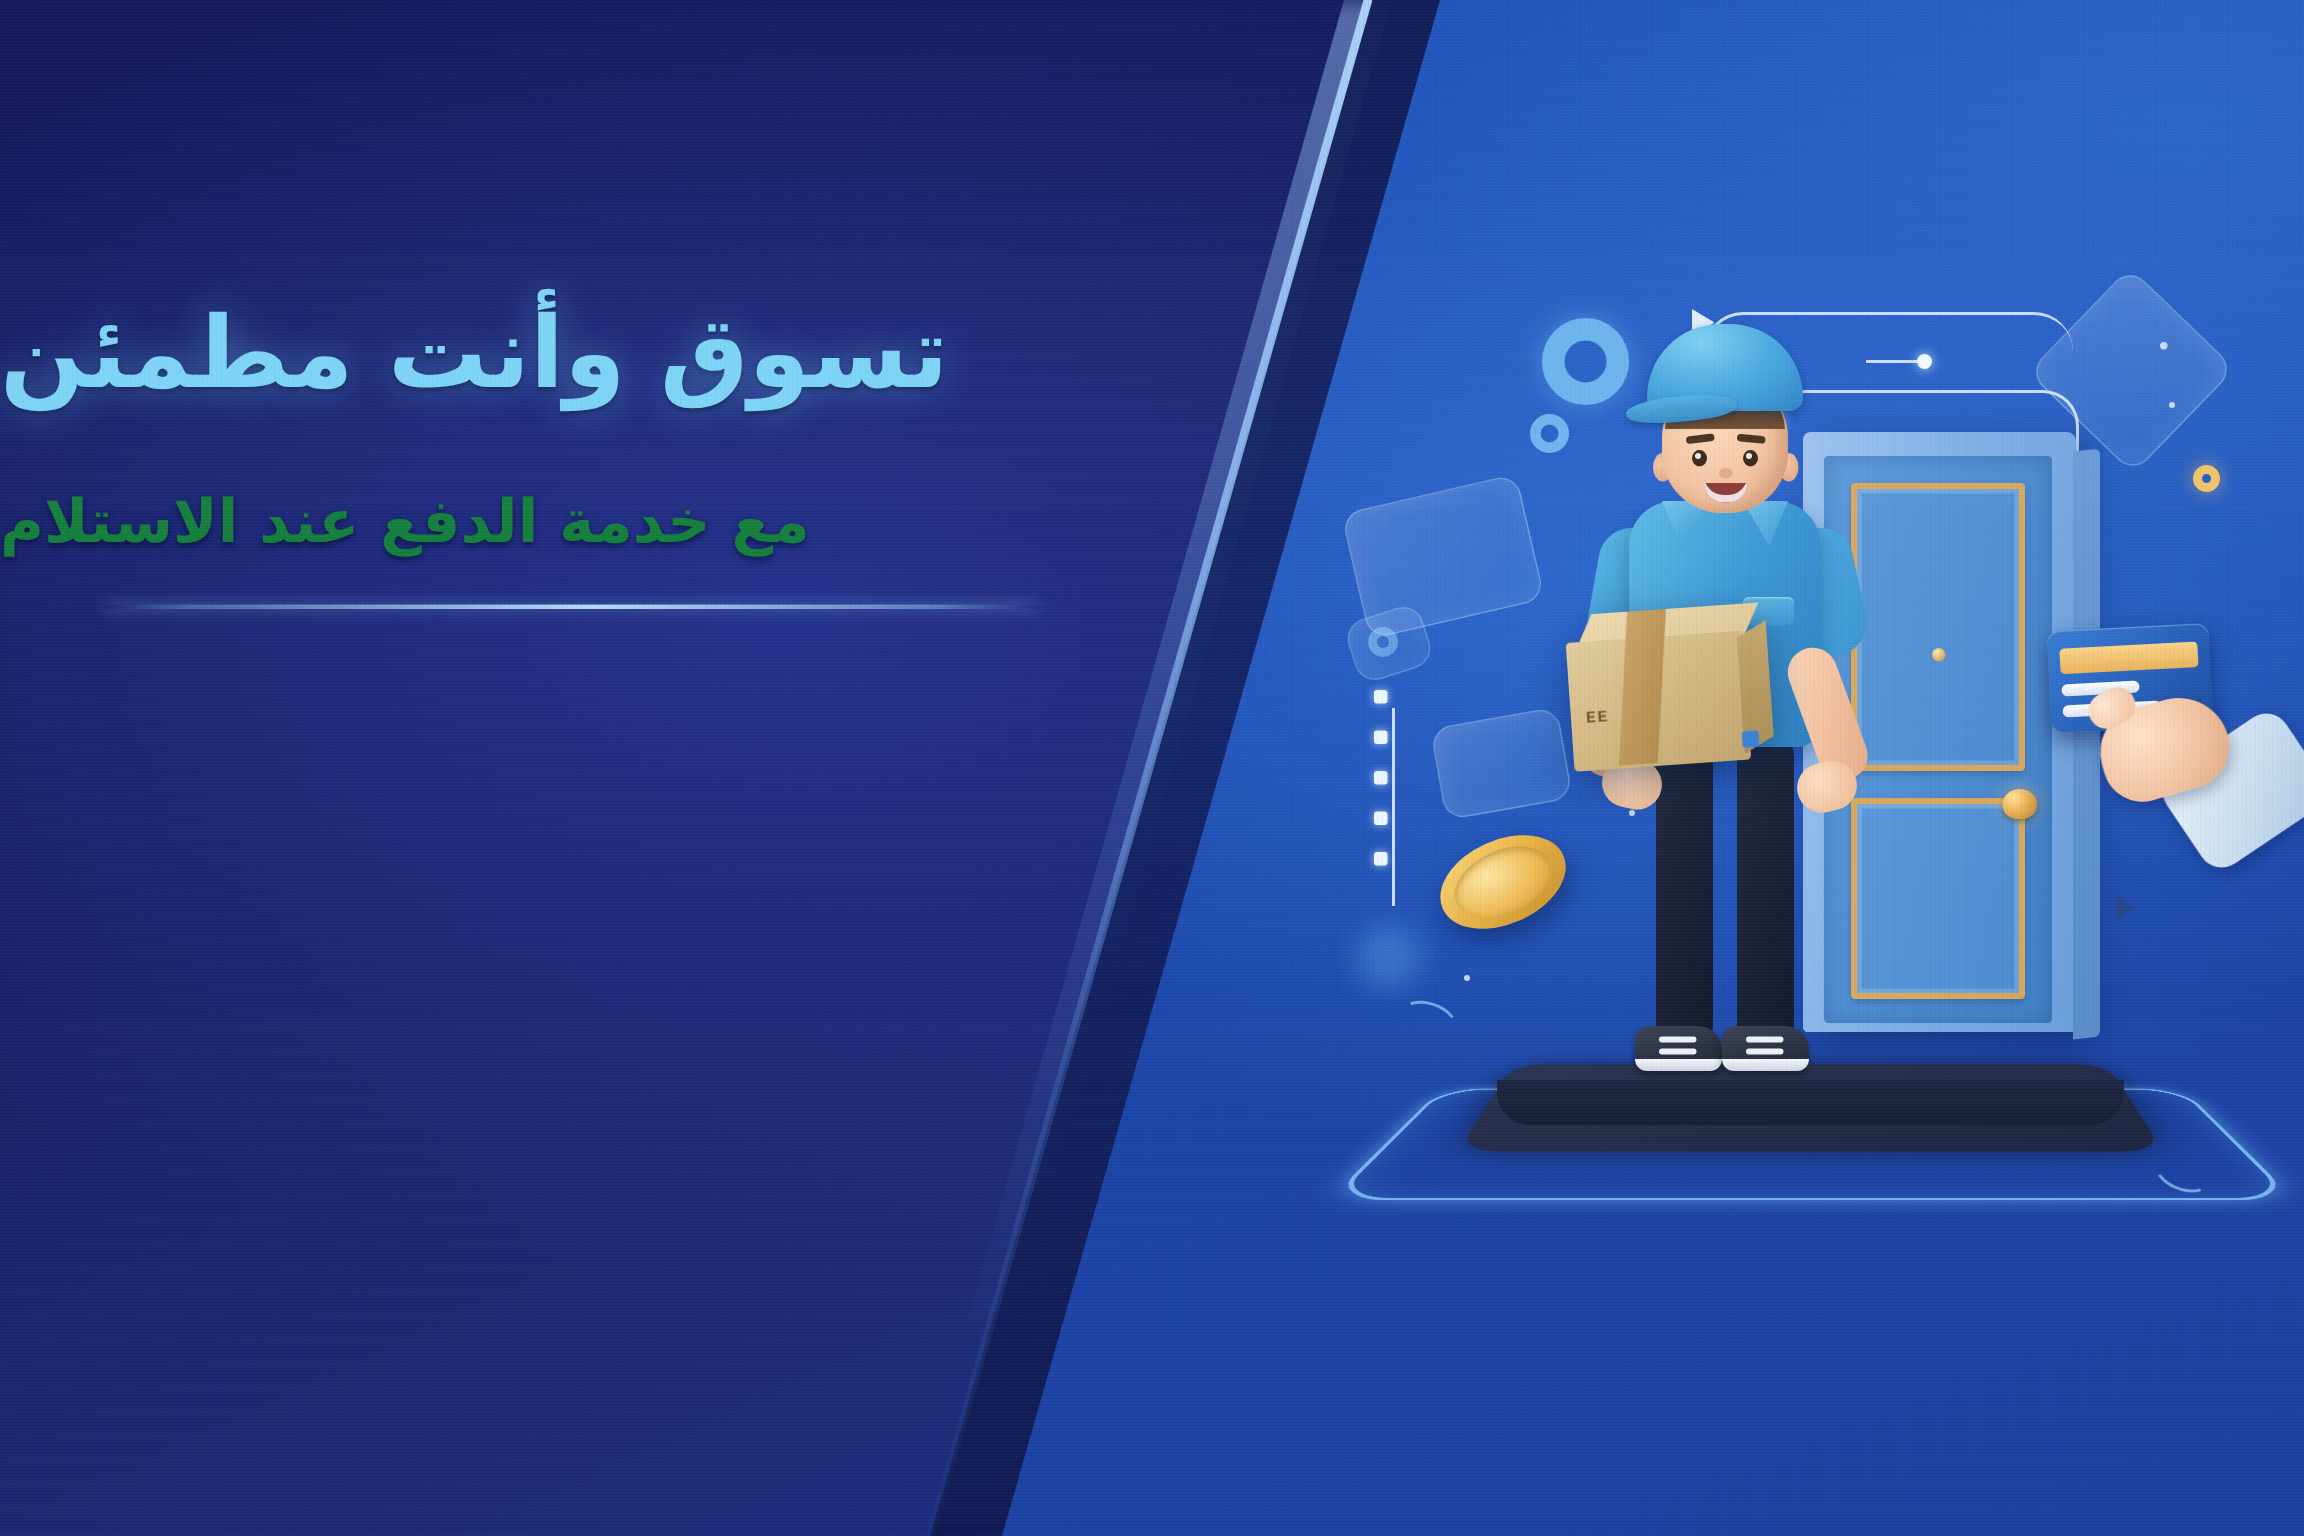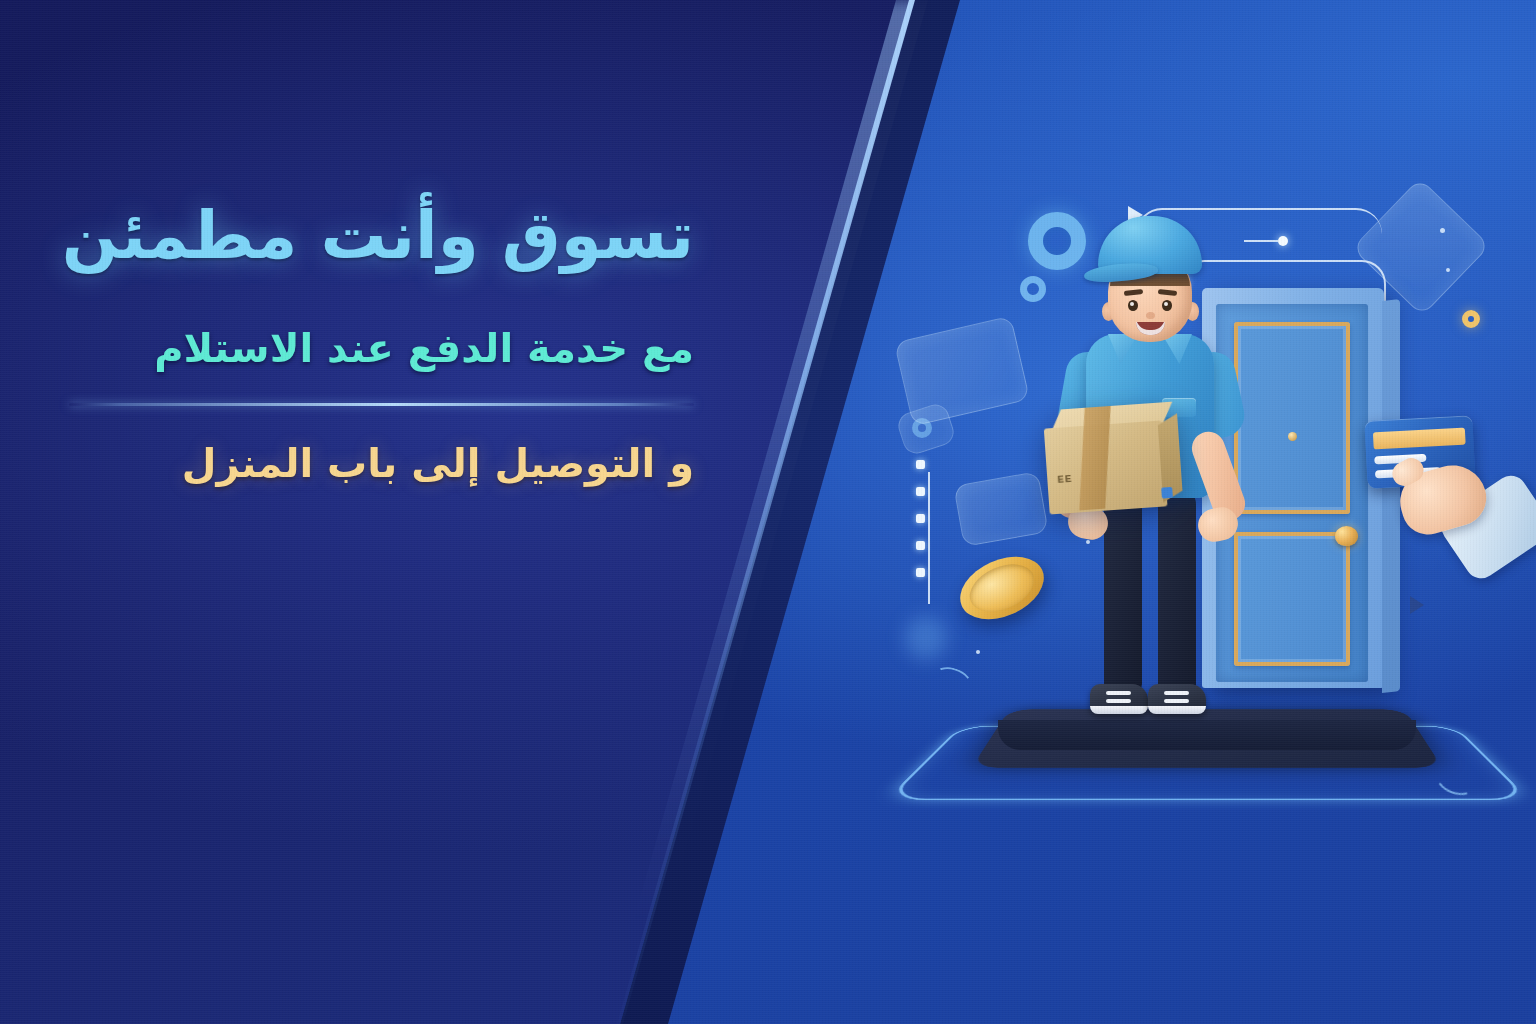--- a/index.html
+++ b/index.html
@@ -41,24 +41,24 @@
   }
 
   
   .grain{position:absolute;inset:0;opacity:.045;pointer-events:none;
     background-image:
       repeating-linear-gradient(0deg,rgba(255,255,255,.5) 0 1px,transparent 1px 2px),
       repeating-linear-gradient(90deg,rgba(0,0,0,.5) 0 1px,transparent 1px 3px);
   }
 
   
-  .copy{position:absolute;left:0;top:196px;width:712px;direction:rtl;text-align:right;padding-right:18px;}
+  .copy{position:absolute;left:0;top:196px;width:712px;direction:rtl;text-align:left;padding-right:18px;}
   .headline{font-size:66px;font-weight:bold;line-height:1.22;letter-spacing:.5px;
     color:#7dd4f7;text-shadow:0 0 26px rgba(110,200,245,.45),0 2px 3px rgba(0,10,40,.55);}
-  .sub1{margin-top:46px;font-size:40px;font-weight:bold;color:#5eead4;
+  .sub1{margin-top:46px;font-size:40px;font-weight:bold;color:#15803d;
     text-shadow:0 2px 4px rgba(0,8,40,.6);line-height:1.25;}
   .rule{margin:30px 0 0 0;height:3px;width:625px;margin-right:0;
     background:linear-gradient(90deg,rgba(140,200,250,0) 0%,rgba(150,205,250,.35) 8%,rgba(190,230,255,.95) 52%,rgba(155,210,250,.5) 88%,rgba(130,190,245,0) 100%);
     box-shadow:0 0 10px rgba(150,210,255,.5);border-radius:2px;}
   .sub2{margin-top:32px;font-size:40px;font-weight:bold;color:#f7d68f;
     text-shadow:0 2px 4px rgba(40,20,0,.45),0 0 18px rgba(240,200,120,.25);line-height:1.25;}
 
   
   .logo{position:absolute;right:34px;top:28px;width:132px;display:flex;flex-direction:column;align-items:center;}
   .logo svg{display:block;filter:drop-shadow(0 2px 3px rgba(0,0,0,.25));}
@@ -281,21 +281,20 @@
   <div class="bg-right"></div>
   <div class="bg-left"></div>
   <div class="divider-glow"></div>
   <div class="divider-band"></div>
   <div class="divider-line"></div>
 
   <div class="copy">
     <div class="headline">تسوق وأنت مطمئن</div>
     <div class="sub1">مع خدمة الدفع عند الاستلام</div>
     <div class="rule"></div>
-    <div class="sub2">و التوصيل إلى باب المنزل</div>
   </div>
 
 
   <div class="stage">
 
     <div class="glass g3"></div>
     <div class="wire w1"></div>
     <div class="wire w2"></div>
     <div class="dot d1"></div>
     <div class="dot d2"></div>

